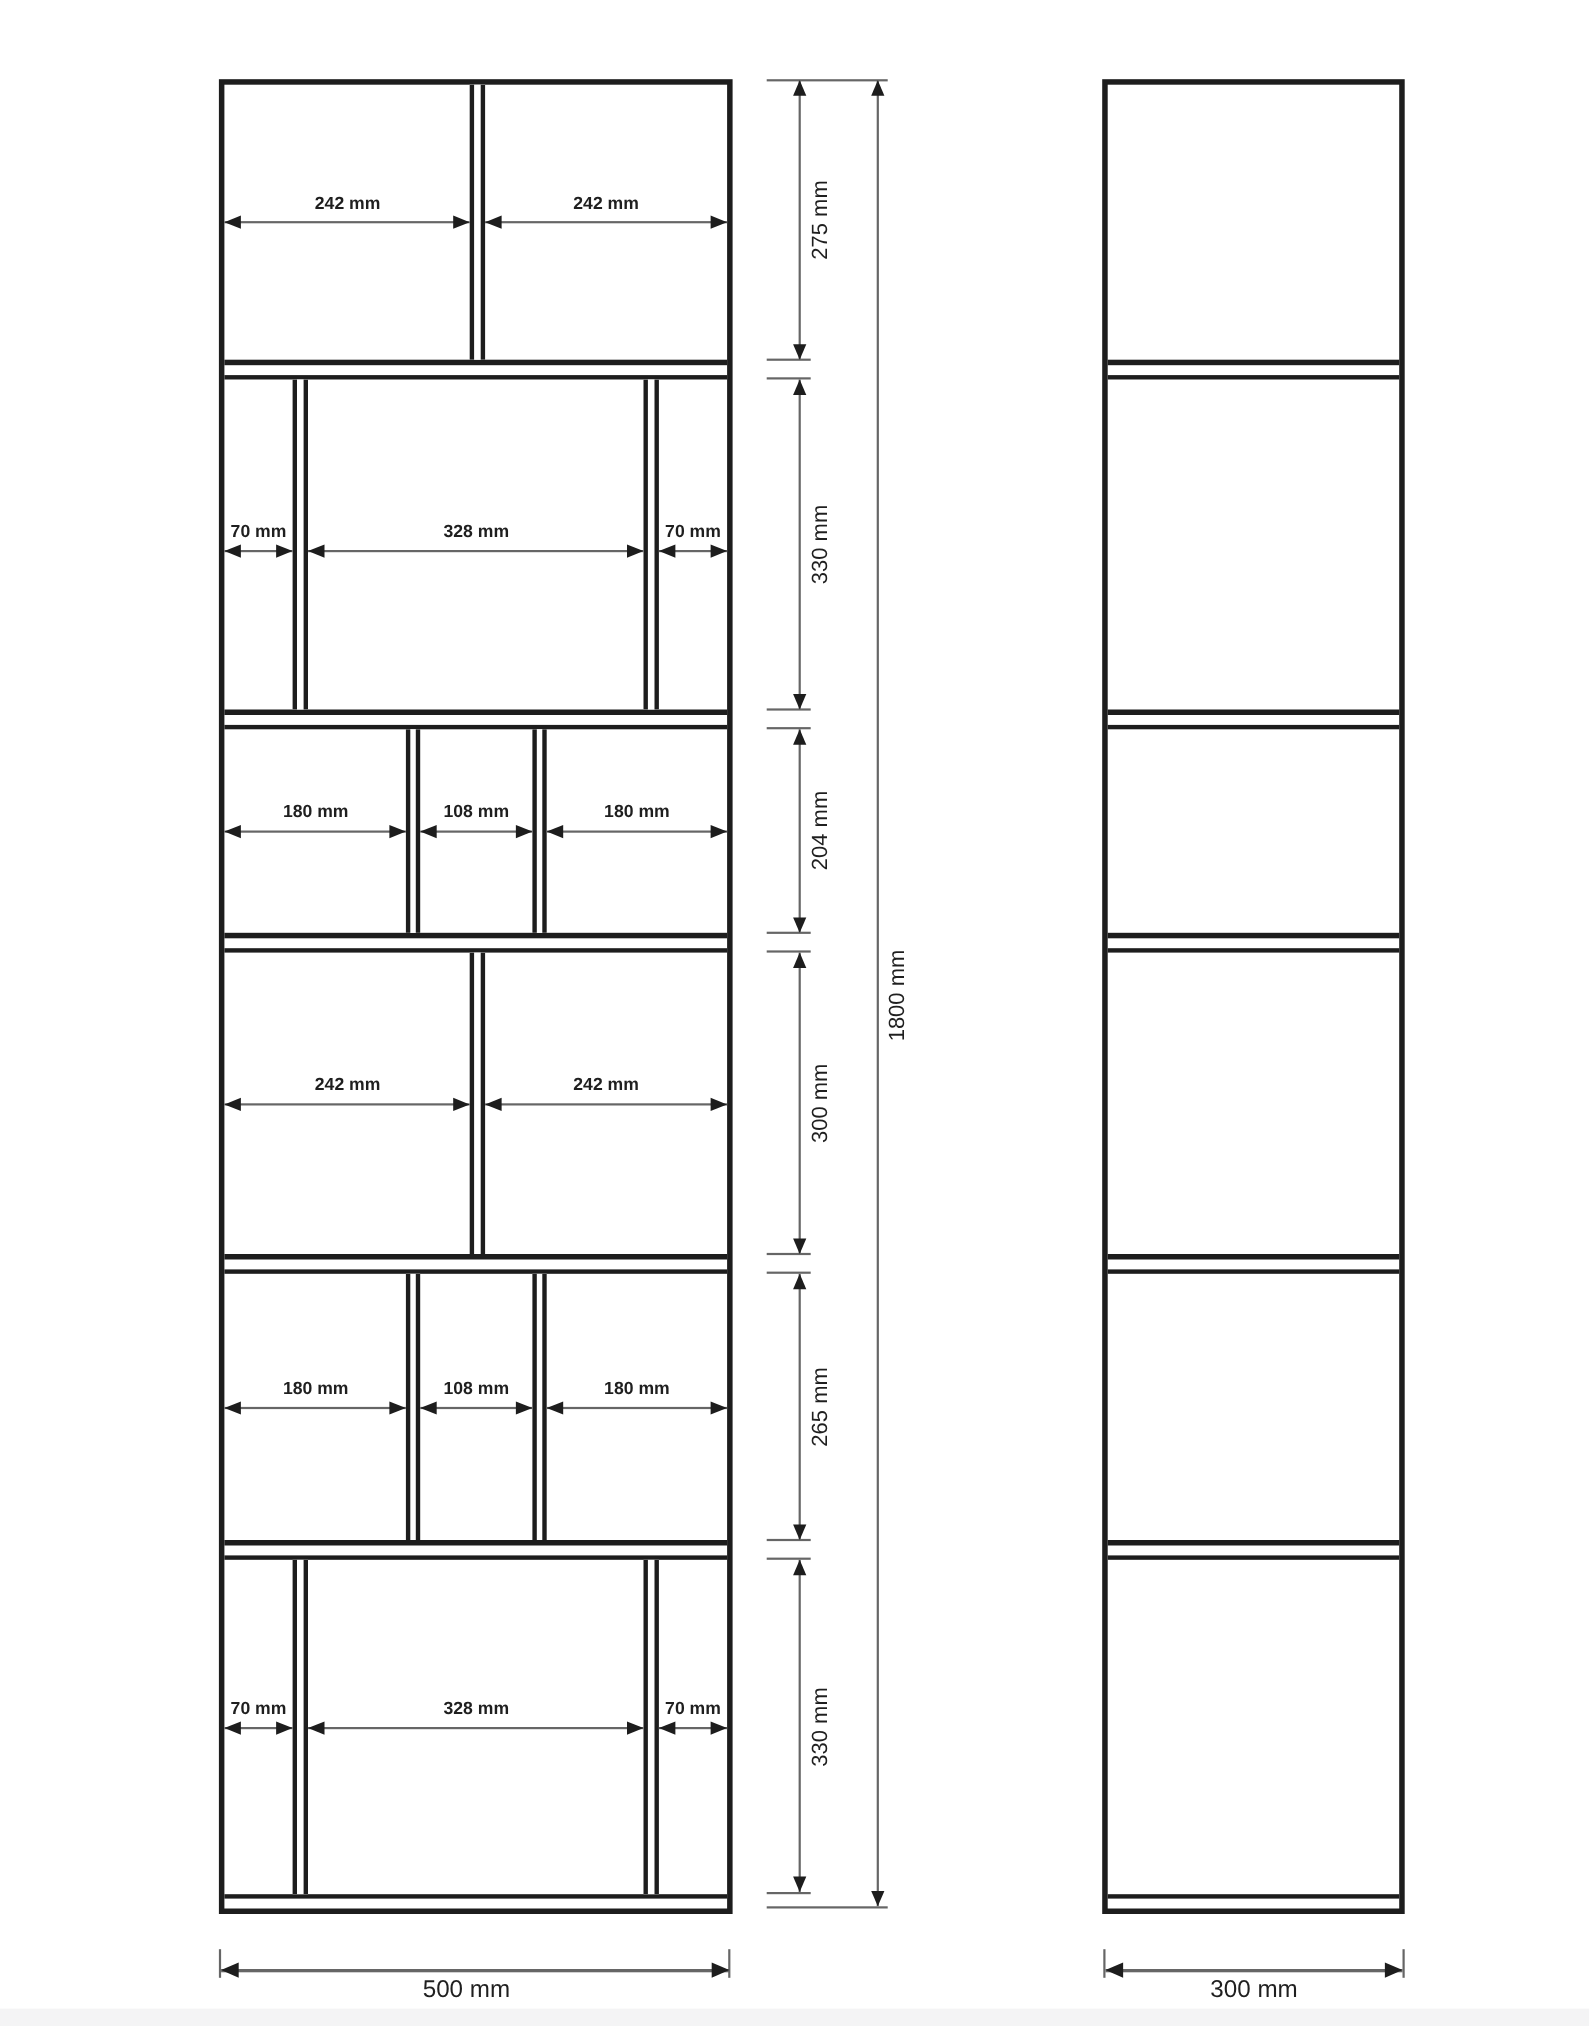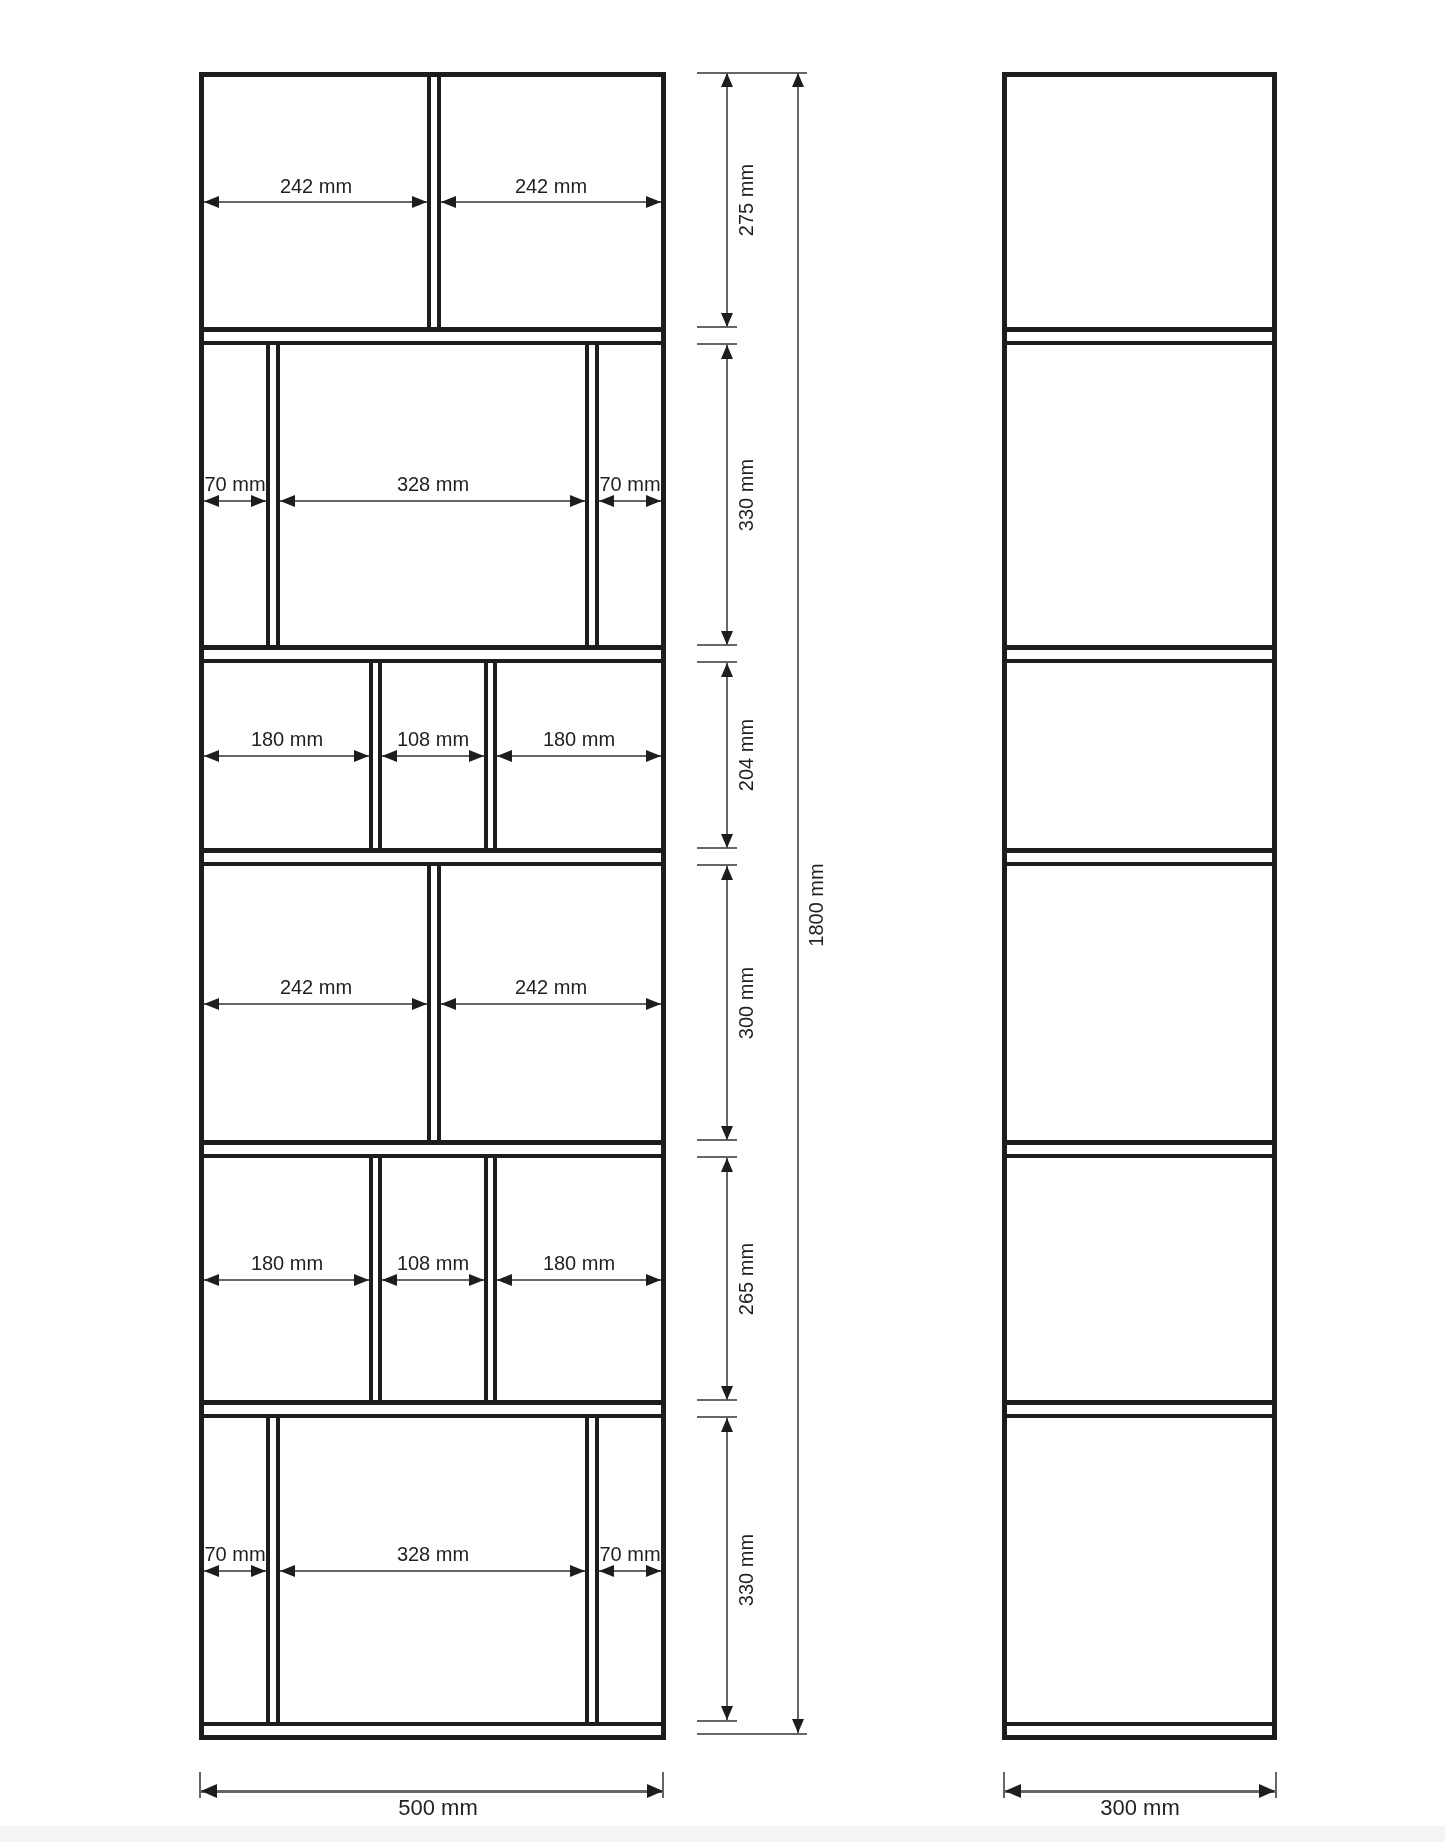--- a/index.html
+++ b/index.html
@@ -9,22 +9,22 @@
   .shelf{position:absolute;background:#1d1d1d;}
   .bd{position:absolute;background:#ffffff;border-left:4px solid #1d1d1d;border-right:4px solid #1d1d1d;box-sizing:border-box;}
   .ln{position:absolute;background:#666666;}
   .arr{position:absolute;width:0;height:0;}
   .aL{border-top:6px solid transparent;border-bottom:6px solid transparent;border-right:15px solid #1d1d1d;}
   .aR{border-top:6px solid transparent;border-bottom:6px solid transparent;border-left:15px solid #1d1d1d;}
   .aU{border-left:6px solid transparent;border-right:6px solid transparent;border-bottom:14px solid #1d1d1d;}
   .aD{border-left:6px solid transparent;border-right:6px solid transparent;border-top:14px solid #1d1d1d;}
   .aL2{border-top:7px solid transparent;border-bottom:7px solid transparent;border-right:16px solid #1d1d1d;}
   .aR2{border-top:7px solid transparent;border-bottom:7px solid transparent;border-left:16px solid #1d1d1d;}
-  .lbl{position:absolute;font-size:20px;line-height:1;color:#1f1f1f;white-space:nowrap;
-       transform:translate(-50%,-50%);}
+  .lbl{position:absolute;font-size:16px;line-height:1;color:#1f1f1f;white-space:nowrap;
+       transform:translate(-50%,-50%);font-weight:bold;}
   .lblv{position:absolute;font-size:20px;line-height:1;color:#1f1f1f;white-space:nowrap;
        transform:translate(-50%,-50%) rotate(-90deg);}
   .lbl2{position:absolute;font-size:22px;line-height:1;color:#1f1f1f;white-space:nowrap;
        transform:translate(-50%,-50%);}
   .footer{position:absolute;left:0;top:1826px;width:1445px;height:16px;background:#f4f4f5;}
 </style>
 </head>
 <body>
 
 <div id="canvas">
@@ -184,21 +184,21 @@
   <div class="shelf" style="left:1007px;top:1154px;width:265px;height:4px;"></div>
   <div class="shelf" style="left:1007px;top:1400px;width:265px;height:5px;"></div>
   <div class="shelf" style="left:1007px;top:1414px;width:265px;height:4px;"></div>
   <div class="shelf" style="left:1007px;top:1722px;width:265px;height:4px;"></div>
 
   <div class="ln" style="left:199px;top:1772px;width:2px;height:26px;"></div>
   <div class="ln" style="left:662px;top:1772px;width:2px;height:26px;"></div>
   <div class="ln" style="left:201px;top:1790px;width:462px;height:3px;"></div>
   <span class="arr aL2" style="left:201px;top:1784px;"></span>
   <span class="arr aR2" style="left:647px;top:1784px;"></span>
-  <div class="lbl2" style="left:438px;top:1808px;">500 mm</div>
+  <div class="lbl2" style="left:424px;top:1808px;">500 mm</div>
 
   <div class="ln" style="left:1003px;top:1772px;width:2px;height:26px;"></div>
   <div class="ln" style="left:1275px;top:1772px;width:2px;height:26px;"></div>
   <div class="ln" style="left:1005px;top:1790px;width:270px;height:3px;"></div>
   <span class="arr aL2" style="left:1005px;top:1784px;"></span>
   <span class="arr aR2" style="left:1259px;top:1784px;"></span>
   <div class="lbl2" style="left:1140px;top:1808px;">300 mm</div>
 
   <div class="footer"></div>
 </div>

